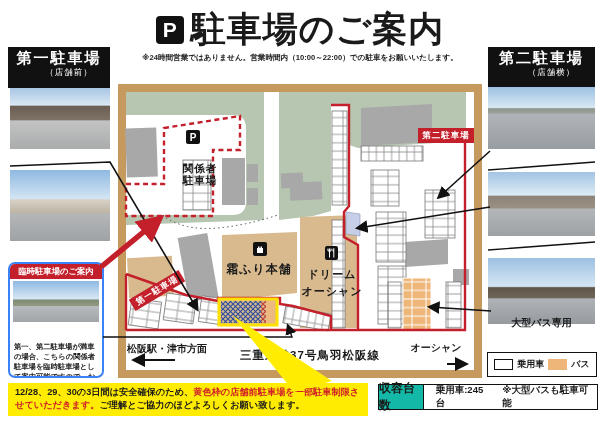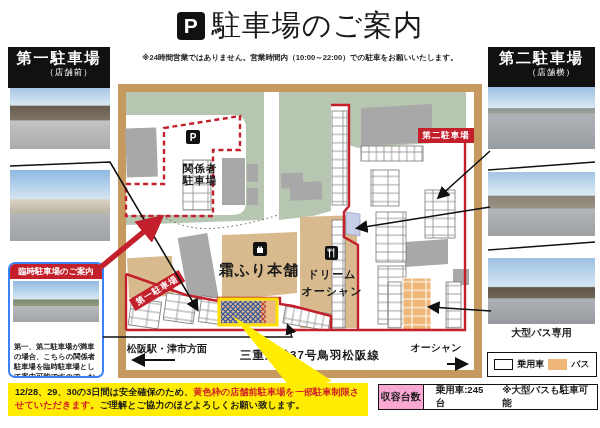--- a/index.html
+++ b/index.html
@@ -3,21 +3,21 @@
 <meta charset="utf-8">
 <style>
   html,body{margin:0;padding:0;background:#fff;}
   #stage{position:relative;width:600px;height:428px;background:#fff;overflow:hidden;
          font-family:"Liberation Sans","DejaVu Sans",sans-serif;color:#1a1a1a;}
   .abs{position:absolute;}
   
   #title-row{left:0;top:6px;width:600px;display:flex;justify-content:center;align-items:center;gap:7px;}
   #p-badge{width:28px;height:28px;background:#111;color:#fff;border-radius:4px;
            display:flex;align-items:center;justify-content:center;font-size:21px;font-weight:bold;}
-  #main-title{font-size:29px;font-weight:normal;letter-spacing:1px;}
+  #main-title{font-size:35px;font-weight:bold;letter-spacing:1px;}
   .subnote{left:0;width:600px;text-align:center;font-size:7.6px;font-weight:bold;color:#222;}
   
   .blk-header{background:#111;color:#fff;text-align:center;padding-top:3px;}
   .blk-header .h-main{font-size:15px;font-weight:bold;letter-spacing:2px;line-height:1.1;}
   .blk-header .h-sub{font-size:8.5px;letter-spacing:1px;padding-left:20px;}
   
   .photo{background:#cdd6de;}
   #lp1{background:linear-gradient(180deg,#a8c6e4 0%,#d9e7f2 28%,#6b5e52 30%,#7d7265 52%,#c3c3c3 54%,#a9abac 100%);}
   #lp2{background:linear-gradient(180deg,#8fb9e2 0%,#d3e5f3 40%,#d8d2c6 42%,#bdb4a4 60%,#b4b6b8 62%,#9fa3a6 100%);}
   #rp1{background:linear-gradient(180deg,#9cc0e2 0%,#d8e8f4 33%,#8e968e 35%,#9aa29a 42%,#b0b4b8 44%,#989da1 100%);}
@@ -30,32 +30,32 @@
   #temp-header{background:#c4202c;color:#fff;font-size:8.3px;font-weight:bold;text-align:center;padding:2px 0;}
   #temp-body{font-size:7.3px;line-height:1.38;padding:20px 4px;font-weight:bold;color:#222;}
   
   .maplbl{position:absolute;font-weight:bold;}
   #staff-badge{width:14px;height:14px;background:#111;color:#fff;border-radius:2px;display:flex;align-items:center;justify-content:center;font-size:10px;font-weight:bold;}
   #staff-name{font-size:10.5px;line-height:1.15;letter-spacing:1px;}
   .redlbl{background:#c4202c;color:#fff;text-align:center;font-weight:bold;}
   #lot2-label{font-size:8.5px;line-height:15px;letter-spacing:1px;}
   #lot1-label{font-size:8.5px;line-height:13px;letter-spacing:1px;transform:rotate(-31deg);}
   .store-icon{background:#111;border-radius:2px;display:flex;align-items:center;justify-content:center;}
-  #store1-label{font-size:15px;letter-spacing:1px;}
+  #store1-label{font-size:12px;letter-spacing:1px;}
   #store2-label{font-size:11px;line-height:1.5;text-align:center;letter-spacing:1px;}
   .roadlbl{font-size:10px;}
   #road-name{font-size:11.5px;letter-spacing:1px;}
   
   #legend{left:487px;top:352px;width:110px;height:25px;border:1.5px solid #111;background:#fff;box-sizing:border-box;
           display:flex;align-items:center;justify-content:center;gap:4px;font-size:9px;font-weight:bold;}
   .swatch{width:19px;height:11px;box-sizing:border-box;}
   #sw-car{background:#fff;border:1.2px solid #111;}
   #sw-bus{background:#eeb679;}
   #capacity{left:378px;top:384px;width:220px;height:26px;border:1.5px solid #111;background:#fff;box-sizing:border-box;display:flex;align-items:stretch;}
-  #cap-label{width:44px;background:#f9a8d4;border-right:1.5px solid #111;display:flex;align-items:center;justify-content:center;font-size:10px;font-weight:bold;}
+  #cap-label{width:44px;background:#14b8a6;border-right:1.5px solid #111;display:flex;align-items:center;justify-content:center;font-size:12px;font-weight:bold;}
   #cap-main{display:flex;align-items:center;gap:10px;padding-left:12px;font-size:9.5px;font-weight:bold;}
   #notice{left:8px;top:383px;width:360px;min-height:29px;background:#ffec00;box-sizing:border-box;padding:3px 7px;
           font-size:9.2px;font-weight:bold;line-height:1.45;}
   #notice .red{color:#d0202a;}
   svg{display:block;}
   .nopt{pointer-events:none;}
 </style>
 </head>
 <body>
 
@@ -80,21 +80,21 @@
     <div id="temp-body">第一、第二駐車場が満車の場合、こちらの関係者駐車場を臨時駐車場として案内可能ですので、お気軽にお尋ねください。</div>
   </div>
 
   <div class="abs blk-header" style="left:488px;top:47px;width:107px;height:38px;">
     <div class="h-main">第二駐車場</div>
     <div class="h-sub">（店舗横）</div>
   </div>
   <div class="abs photo" id="rp1" style="left:488px;top:87px;width:107px;height:62px;"></div>
   <div class="abs photo" id="rp2" style="left:488px;top:172px;width:107px;height:64px;"></div>
   <div class="abs photo" id="rp3" style="left:488px;top:258px;width:107px;height:66px;"></div>
-  <div class="abs" id="bus-caption" style="left:488px;top:326px;width:107px;">大型バス専用</div>
+  <div class="abs" id="bus-caption" style="left:488px;top:316px;width:107px;">大型バス専用</div>
 
   <svg class="abs" style="left:118px;top:84px;" width="364" height="294" viewBox="0 0 364 294">
     <defs>
       <pattern id="pg" width="15" height="8.4" patternUnits="userSpaceOnUse">
         <rect width="15" height="8.4" fill="#ffffff" stroke="#8a8a8a" stroke-width="0.8"></rect>
       </pattern>
       <pattern id="pgv" width="7.6" height="17" patternUnits="userSpaceOnUse">
         <rect width="7.6" height="17" fill="#ffffff" stroke="#8a8a8a" stroke-width="0.8"></rect>
       </pattern>
       <pattern id="pbus" width="14" height="8.6" patternUnits="userSpaceOnUse">

